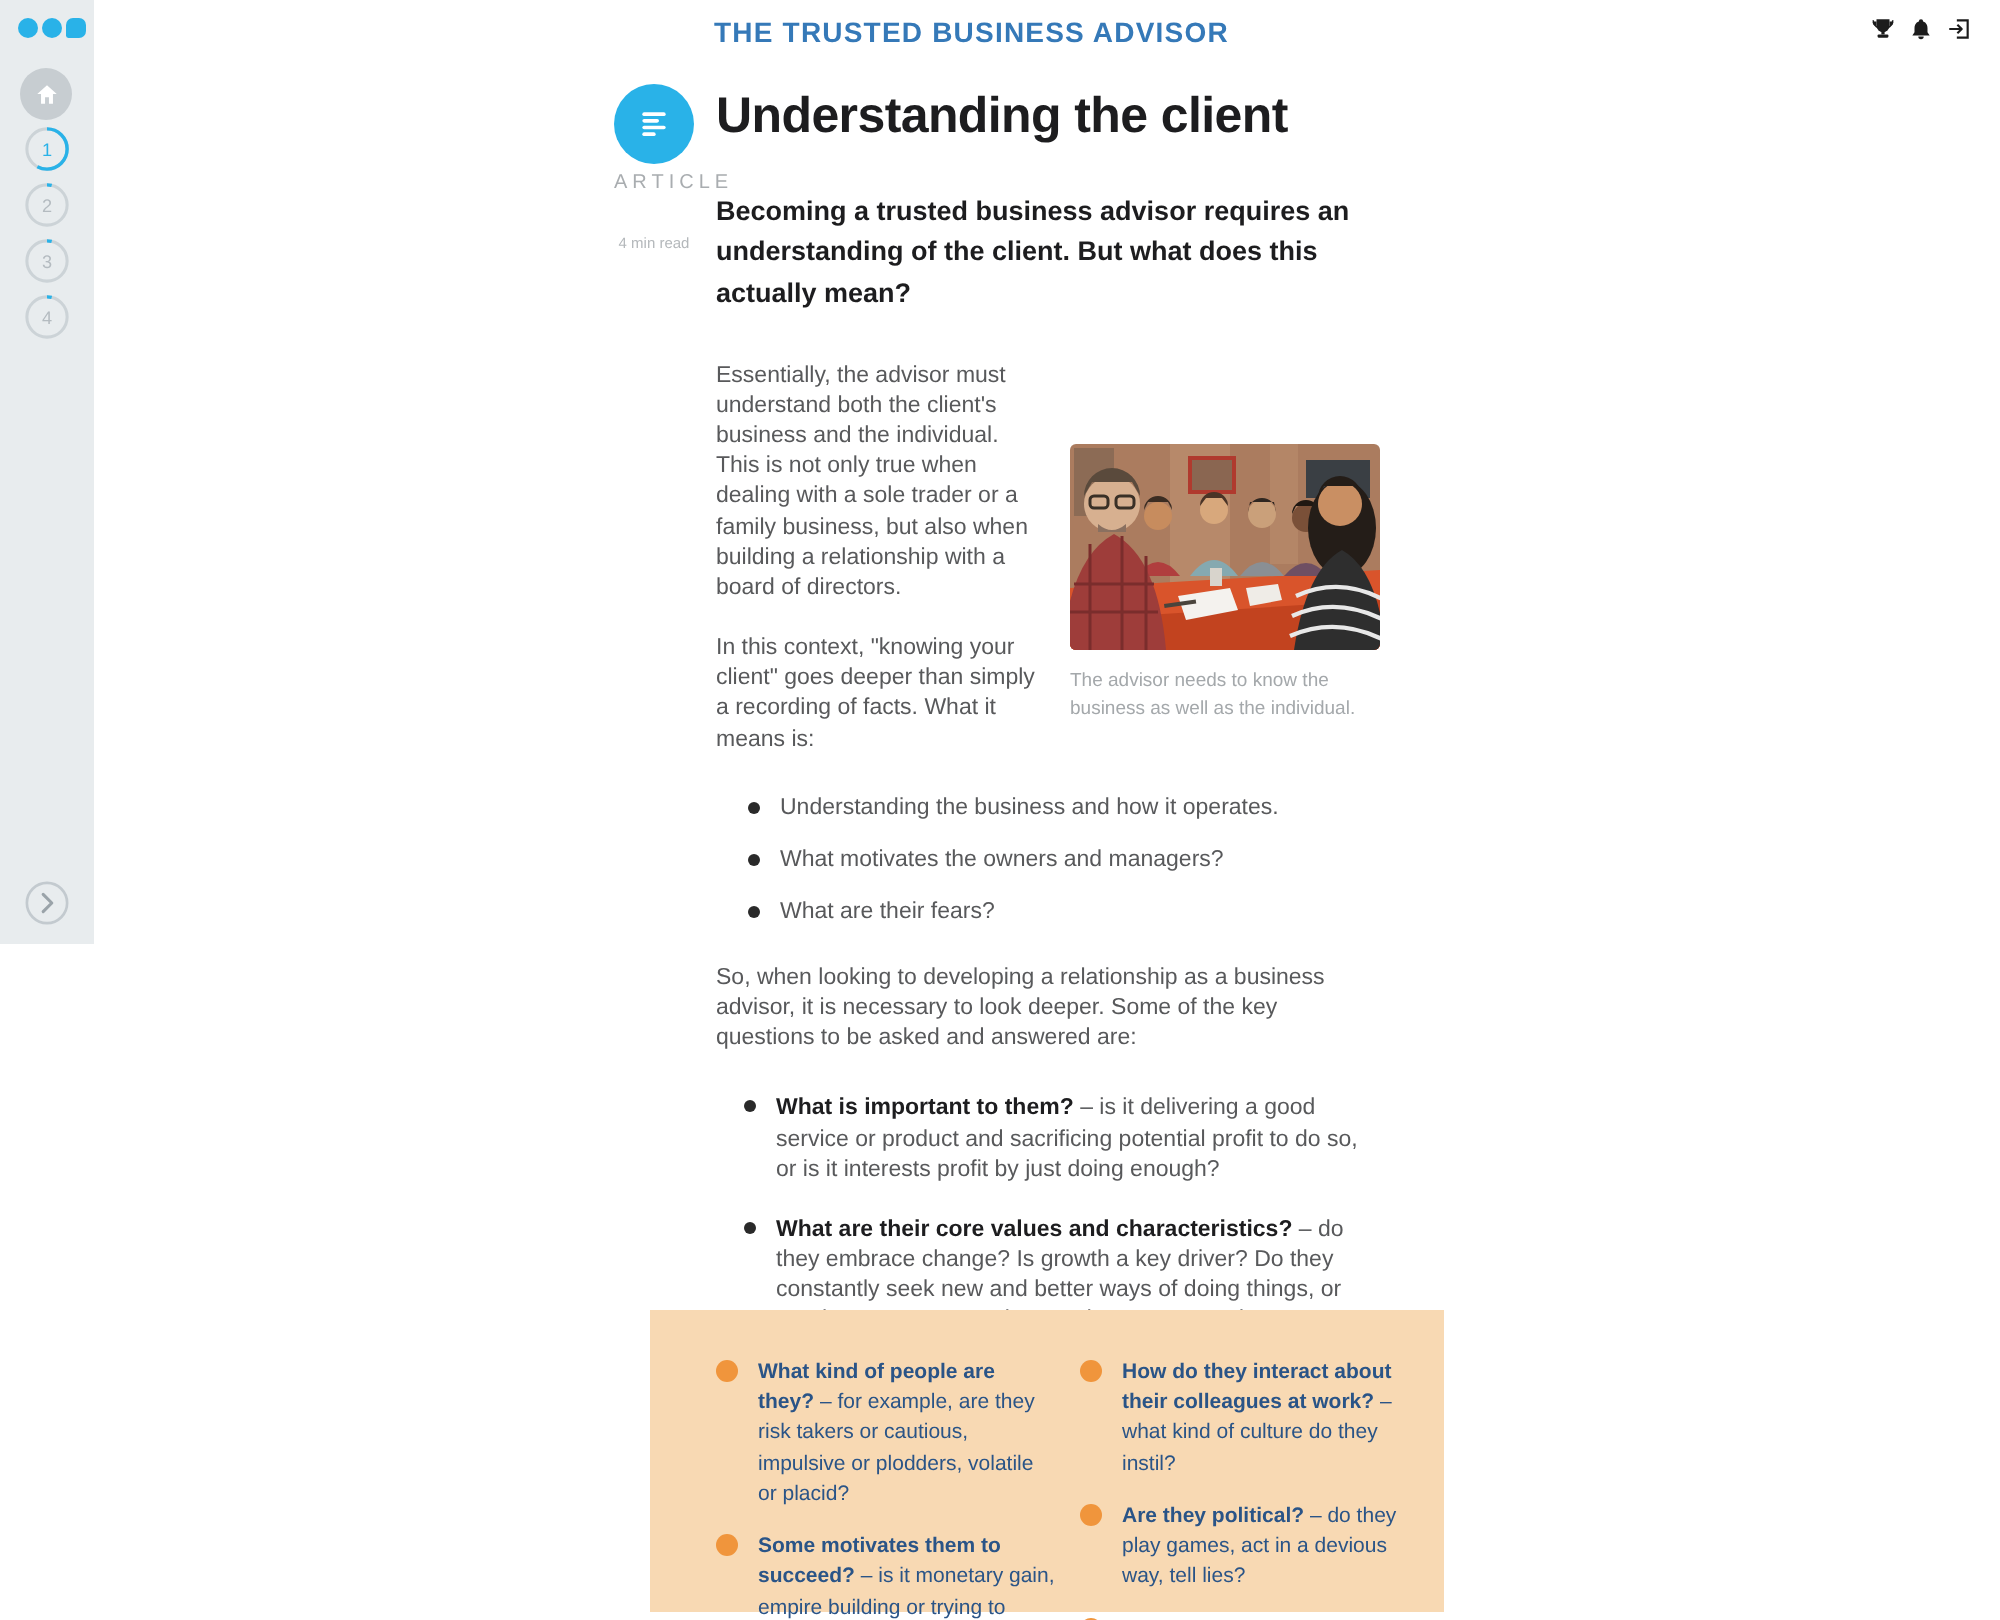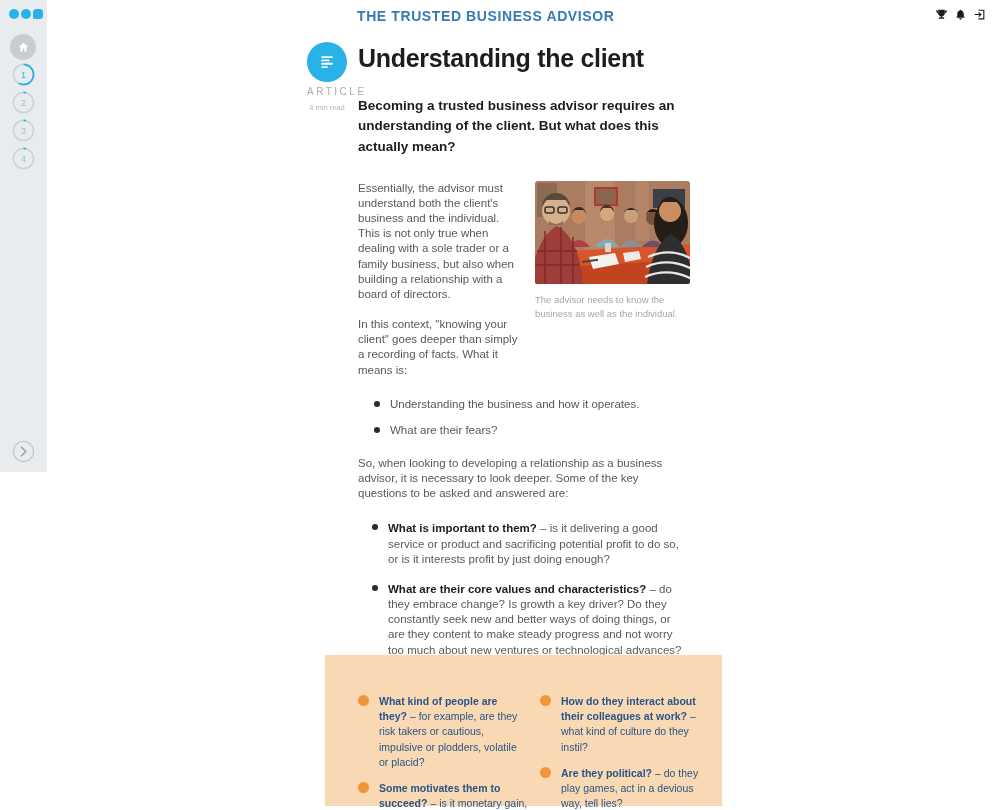--- a/index.html
+++ b/index.html
@@ -36,37 +36,37 @@
   .topbar-icons { position:absolute; right:14px; top:8px; display:flex; gap:6px; }
   .topbar-icons .tb { width:13px; height:13px; cursor:pointer; }
 
   
   .article-badge { position:absolute; left:307px; top:42px; width:40px; text-align:center; }
   .article-circle {
     width:40px; height:40px; border-radius:50%; background:#29b2e8;
     display:flex; align-items:center; justify-content:center;
   }
   .article-type { margin-top:4px; font-size:10px; letter-spacing:2.5px; color:#a9adb0; }
-  .read-time { font-size:7.5px; color:#b4b8bb; margin-top:6px; }
+  .read-time { font-size:7.5px; color:#b4b8bb; margin-top:20px; }
 
   
   .content { position:absolute; left:358px; top:44px; width:332px; }
   h1 {
     font-size:25px; font-weight:700; color:#1d1d1f; letter-spacing:-0.3px;
   }
   .intro {
     margin-top:23px; font-size:13.5px; font-weight:bold; color:#1d1d1f; line-height:1.5;
   }
   .body-text { font-size:11.5px; line-height:1.32; color:#58595b; }
 
   .row { display:flex; margin-top:24px;justify-content:space-between; }
   .narrow-col { width:163px; }
   .narrow-col p + p { margin-top:15px; }
 
-  figure { width:155px; margin-left:auto; }
+  figure { width:155px; margin-left:auto;margin-top:41px; }
   .photo { width:155px; height:103px; border-radius:3px; overflow:hidden; display:block; }
   figcaption { margin-top:9px; font-size:9.5px; line-height:1.55; color:#a4a8ab; }
 
   ul { list-style:none; }
   .plain-list { margin-top:20px; padding-left:16px; }
   .plain-list li { position:relative; padding-left:16px; margin-bottom:14px; font-size:11.5px; color:#58595b; }
   .plain-list li:last-child { margin-bottom:0; }
   .dot {
     position:absolute; left:0; top:3px; width:6px; height:6px; border-radius:50%;
     background:#2a2a2a; display:block;
@@ -74,21 +74,21 @@
   .lead-list { margin-top:20px; padding-left:14px; }
   .lead-list li { position:relative; padding-left:16px; margin-bottom:15px; font-size:11.5px; line-height:1.32; color:#58595b; }
   .lead-list li:last-child { margin-bottom:0; }
   .lead-list strong { color:#1d1d1f; }
 
   .para3, .para4 { margin-top:20px; }
 
   
   .panel {
     position:absolute; left:325px; top:655px; width:397px; height:151px;
-    background:#f8d9b3; display:flex; padding:39px 14px 0 33px;
+    background:#f8d9b3; display:flex; padding:24px 14px 0 33px;
   }
   .panel-col { font-size:10.5px; line-height:1.45; }
   .panel-col.left  { width:182px; padding-right:12px; }
   .panel-col.right { flex:1; }
   .panel-col li { position:relative; padding-left:21px; margin-bottom:11px; color:#2a5487; }
   .panel-col strong { color:#2a5487; }
   .odot {
     position:absolute; left:0; top:1px; width:11px; height:11px; border-radius:50%;
     background:#f0953c; display:block;
   }
@@ -235,20 +235,21 @@
         <rect x="47" y="80" width="16" height="2" transform="rotate(-8 47 80)" fill="#4a443c"></rect>
       </svg>
       <figcaption>The advisor needs to know the business as well as the individual.</figcaption>
     </figure>
   </div>
 
   <ul class="plain-list">
 
       <li><span class="dot"></span><span>Understanding the business and how it operates.</span></li>
 
+      <li><span class="dot"></span><span>What motivates the owners and managers?</span></li>
 
       <li><span class="dot"></span><span>What are their fears?</span></li>
     </ul>
 
   <p class="body-text para3">So, when looking to developing a relationship as a business advisor, it is necessary to look deeper. Some of the key questions to be asked and answered are:</p>
 
   <ul class="lead-list">
 
       <li><span class="dot"></span><strong>What is important to them?</strong> <span>– is it delivering a good service or product and sacrificing potential profit to do so, or is it interests profit by just doing enough?</span></li>
 

